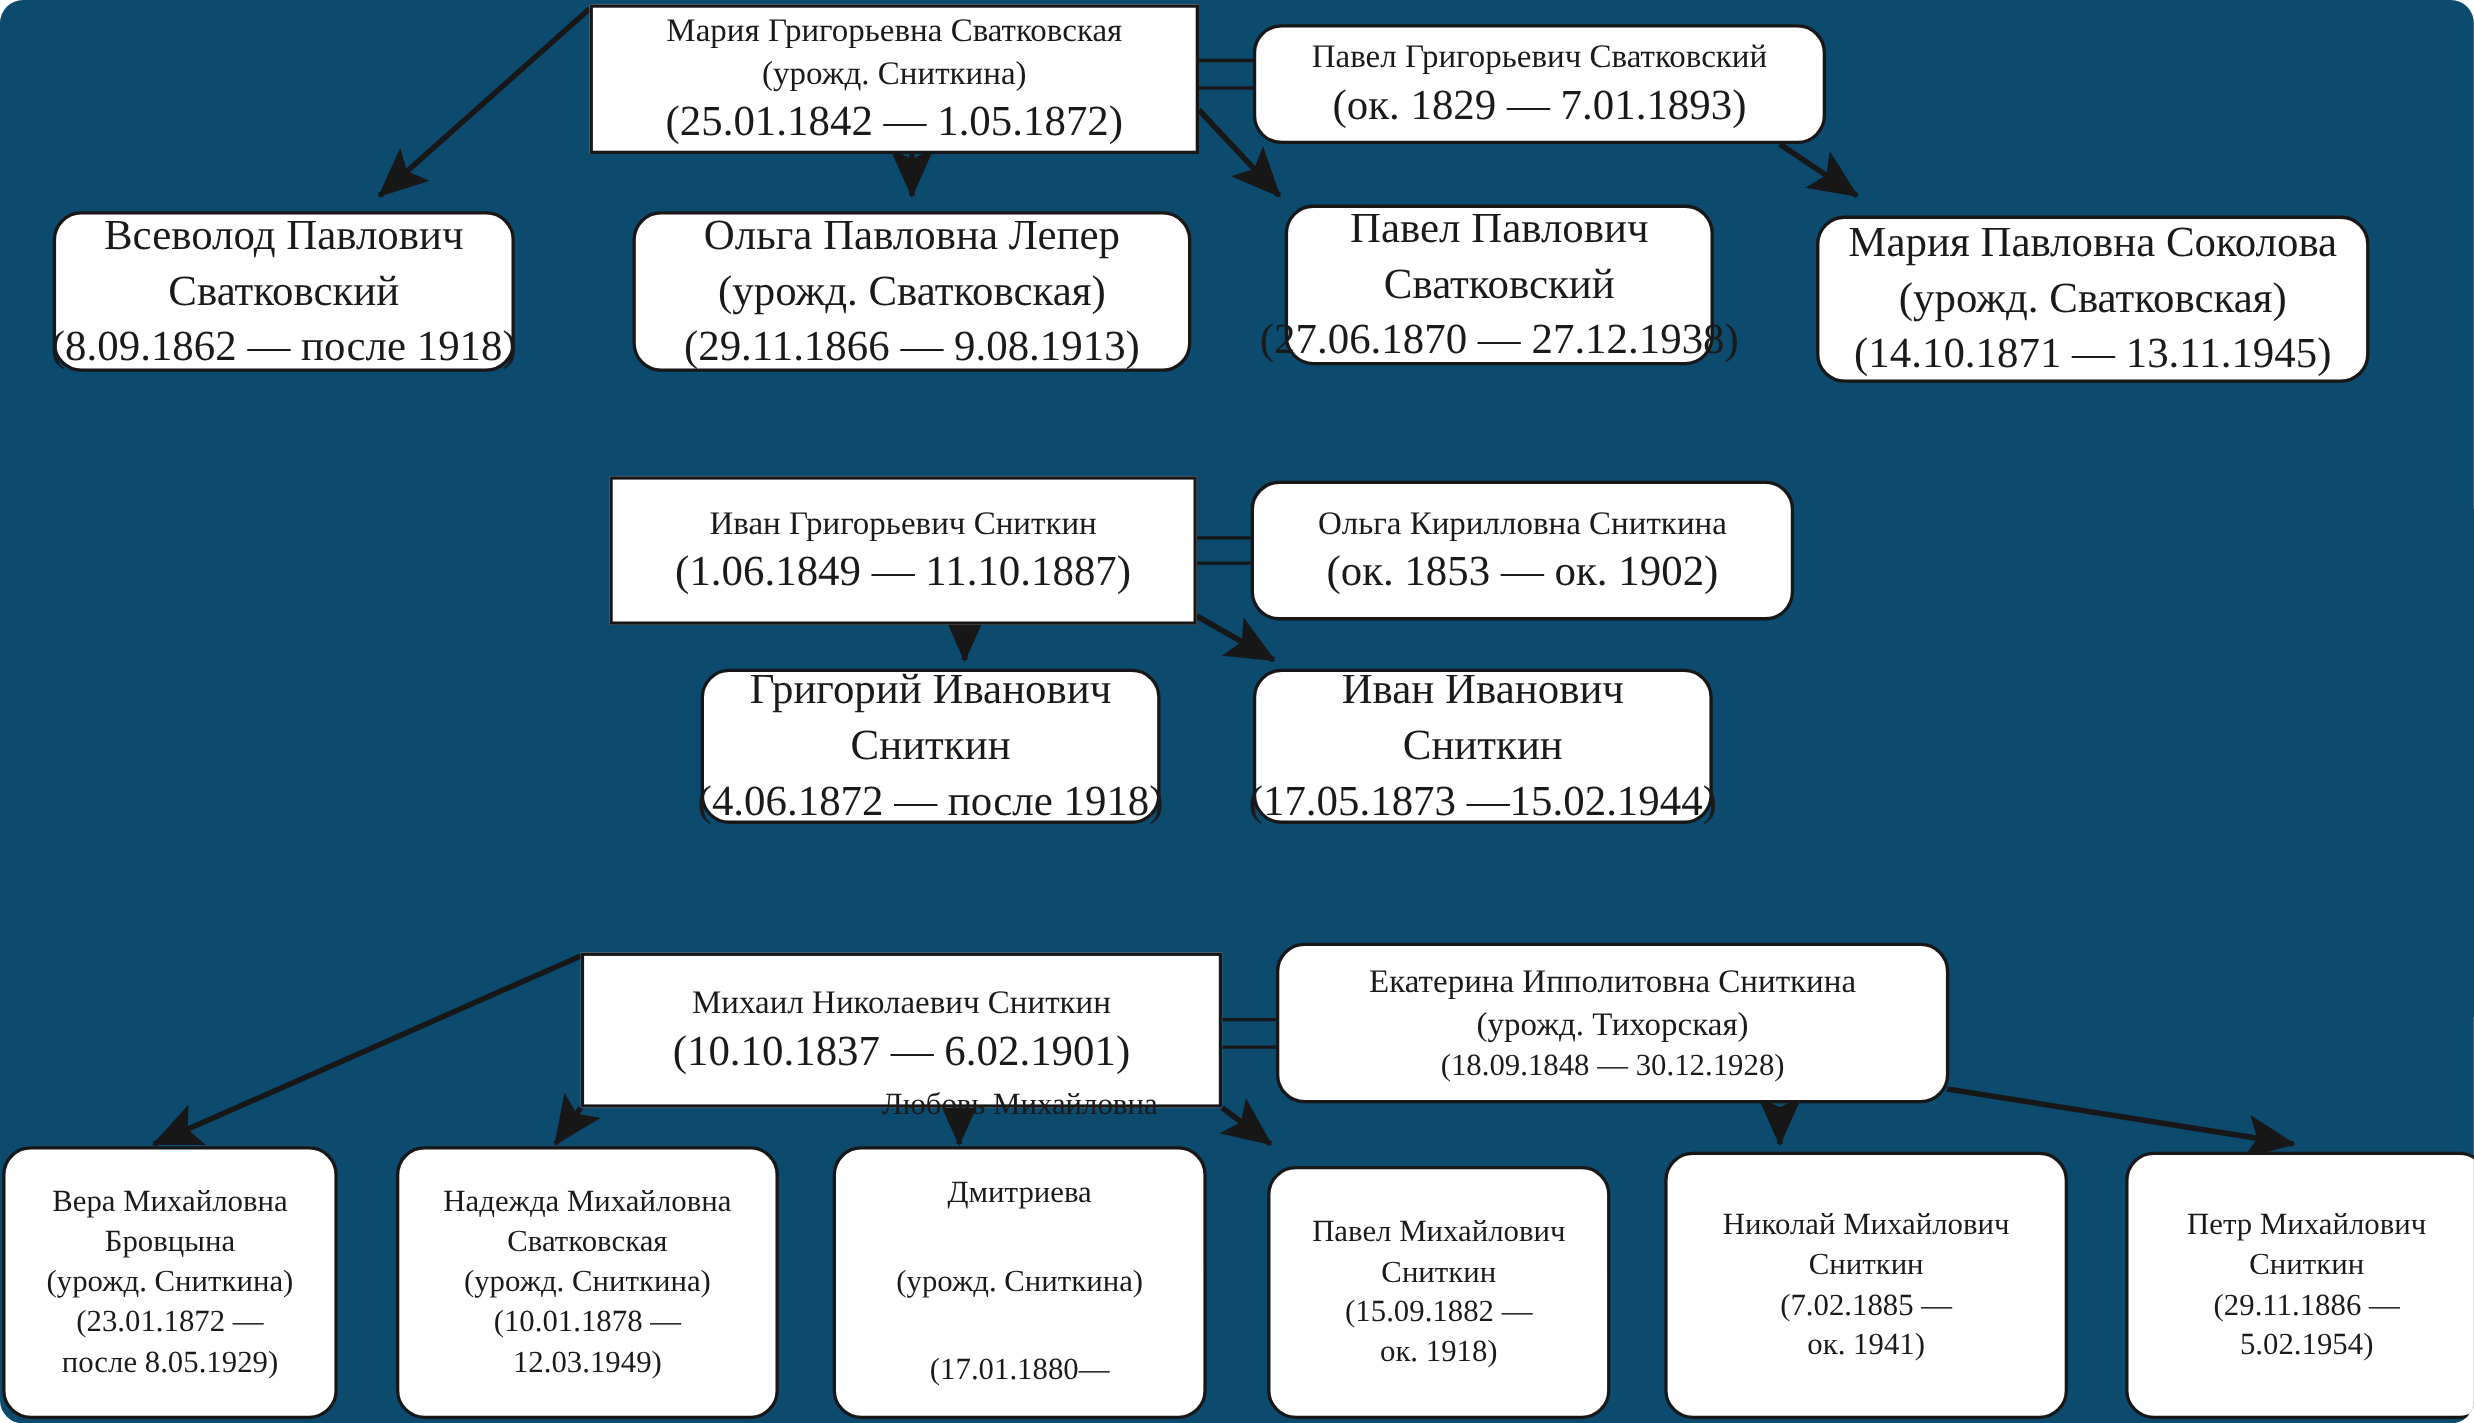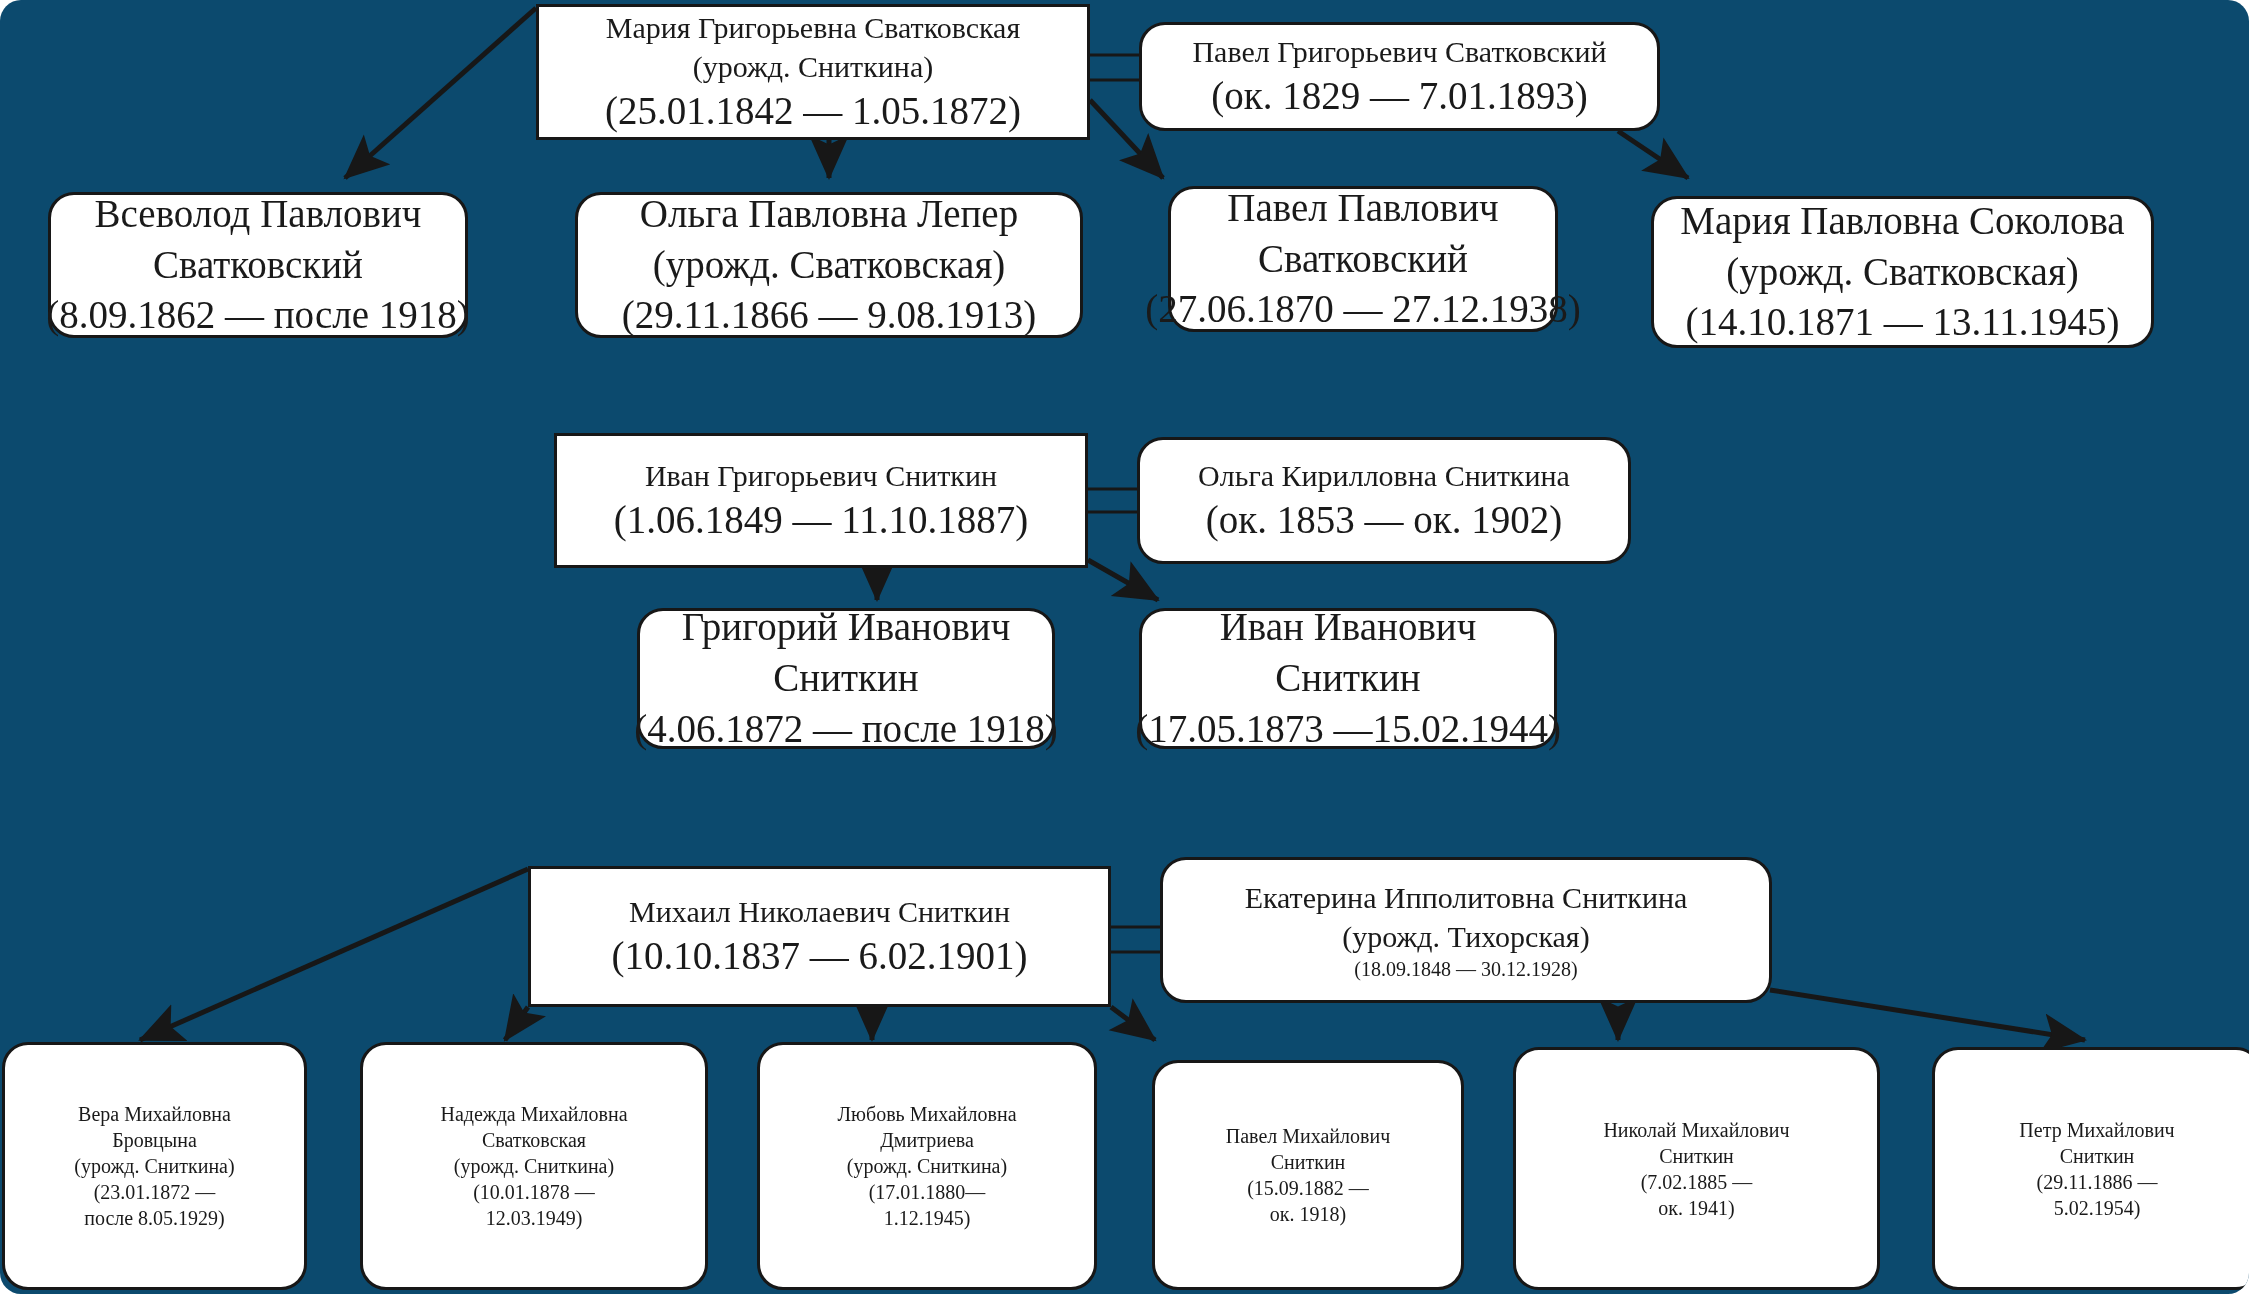--- a/index.html
+++ b/index.html
@@ -38,21 +38,21 @@
     justify-content: center;
     text-align: center;
     line-height: 1.30;
     z-index: 2;
   }
   .node.rounded { border-radius: 26px; }
   .node.square  { border-radius: 0; }
   .node .ln { display: block; white-space: nowrap; }
   .s30 { font-size: 30px; }
   .s29 { font-size: 39px; }
-  .s28 { font-size: 20px; }
+  .s28 { font-size: 28px; }
 </style>
 </head>
 <body>
 
 <div id="canvas">
 
   <svg id="edges" viewBox="0 0 2249 1294" width="2249" height="1294">
     <defs>
       <marker id="ah" markerWidth="11" markerHeight="11" refX="8.6" refY="4" orient="auto" markerUnits="strokeWidth">
         <path d="M0,0 L9,4 L0,8 L1.9,4 z" fill="#171717"></path>
@@ -174,21 +174,21 @@
   </div>
 
   <div class="node rounded" style="left:360px; top:1042px; width:348px; height:248px;">
     <span class="ln s28">Надежда Михайловна</span>
     <span class="ln s28">Сватковская</span>
     <span class="ln s28">(урожд. Сниткина)</span>
     <span class="ln s28">(10.01.1878 —</span>
     <span class="ln s28">12.03.1949)</span>
   </div>
 
-  <div class="node rounded" style="left:757px; top:1042px; width:340px; height:248px;">
+  <div class="node rounded" style="left:757px; top:1042px; width:340px; height:248px;gap:44px;">
     <span class="ln s28">Любовь Михайловна</span>
     <span class="ln s28">Дмитриева</span>
     <span class="ln s28">(урожд. Сниткина)</span>
     <span class="ln s28">(17.01.1880—</span>
     <span class="ln s28">1.12.1945)</span>
   </div>
 
   <div class="node rounded" style="left:1152px; top:1060px; width:312px; height:230px;">
     <span class="ln s28">Павел Михайлович</span>
     <span class="ln s28">Сниткин</span>

